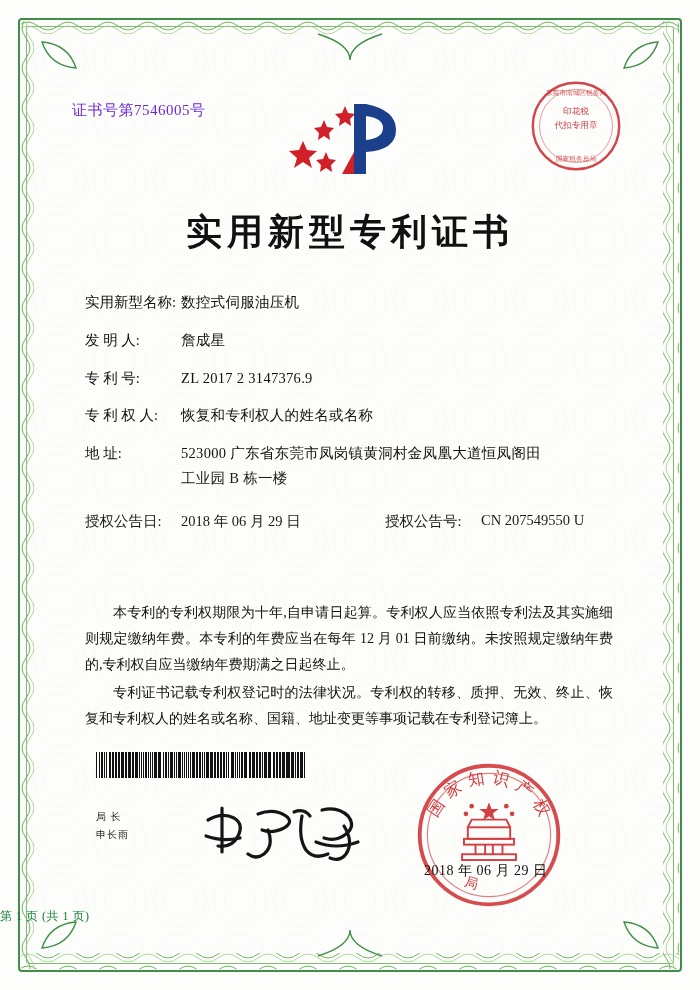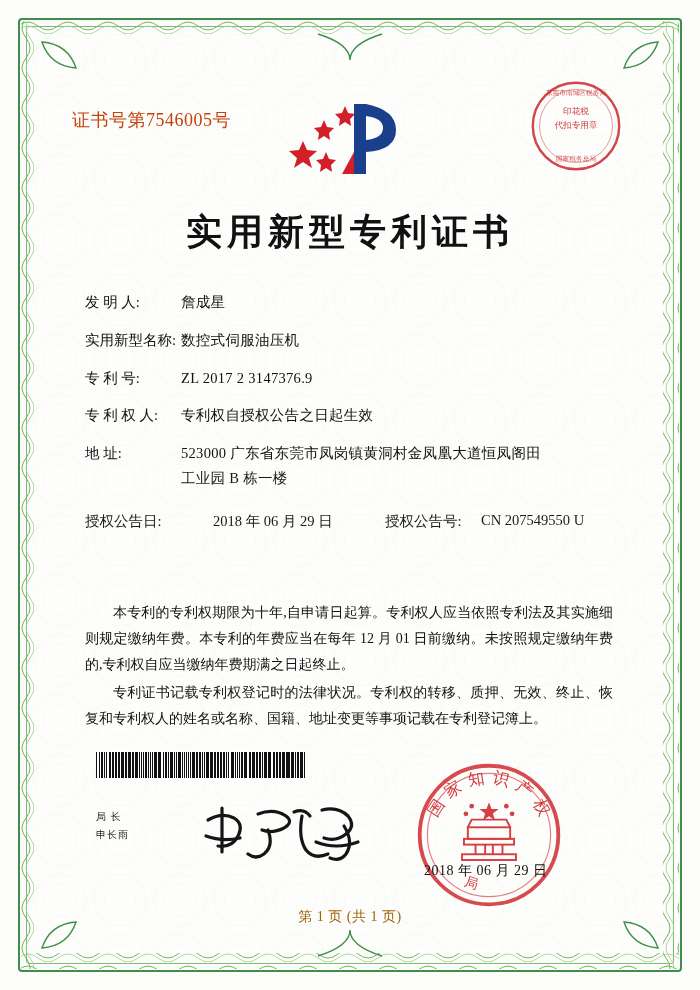--- a/index.html
+++ b/index.html
@@ -59,24 +59,24 @@
     right: 30px;
     bottom: 30px;
     opacity: 0.1;
     pointer-events: none;
   }
 
   
   .cert-number {
     position: absolute;
     left: 72px;
-    top: 108px;
-    font-size: 18px;
+    top: 101px;
+    font-size: 15px;
     letter-spacing: 0.5px;
-    color: #c2410c;
+    color: #6d28d9;
     white-space: nowrap;
   }
 
   .emblem {
     position: absolute;
     left: 288px;
     top: 96px;
     width: 120px;
     height: 90px;
   }
@@ -135,21 +135,21 @@
     letter-spacing: 0.3px;
   }
 
   .two-col {
     display: flex;
     align-items: baseline;
     font-size: 14.5px;
     margin-bottom: 10px;
     white-space: nowrap;
   }
-  .two-col .left { flex: 0 0 300px; display: flex; gap: 32px; }
+  .two-col .left { flex: 0 0 300px; display: flex; }
   .two-col .right { display: flex; }
   .two-col .lbl { flex: 0 0 96px; }
   .two-col .lbl2 { flex: 0 0 96px; }
 
   
   .body-text {
     position: absolute;
     left: 85px;
     top: 600px;
     width: 528px;
@@ -210,23 +210,23 @@
     font-size: 14px;
     color: #111;
     letter-spacing: 0.5px;
   }
 
   .page-footer {
     position: absolute;
     left: 0;
     right: 0;
     top: 908px;
-    text-align: center;
-    font-size: 14px;
-    color: #a16207;
+    text-align: left;
+    font-size: 12px;
+    color: #15803d;
     letter-spacing: 0.5px;
   }
 </style>
 </head>
 <body>
 
 <div class="page">
 
   <div class="border-outer"></div>
   <div class="border-inner"></div>
@@ -292,38 +292,38 @@
       <text x="50" y="18" text-anchor="middle">东莞市南城区税务局</text>
       <text x="50" y="86" text-anchor="middle">国家税务总局</text>
     </g>
   </svg>
 
   <div class="main-title">实用新型专利证书</div>
 
   <div class="fields">
 
     <div class="field-row">
+      <span class="field-label">实用新型名称:</span>
+      <span class="field-value">数控式伺服油压机</span>
+    </div>
+
+    <div class="field-row">
       <span class="field-label">发 明 人:</span>
       <span class="field-value">詹成星</span>
-    </div>
-
-    <div class="field-row">
-      <span class="field-label">实用新型名称:</span>
-      <span class="field-value">数控式伺服油压机</span>
     </div>
 
     <div class="field-row">
       <span class="field-label">专 利 号:</span>
       <span class="field-value">ZL 2017 2 3147376.9</span>
     </div>
 
 
     <div class="field-row">
       <span class="field-label">专 利 权 人:</span>
-      <span class="field-value">专利权自授权公告之日起生效</span>
+      <span class="field-value">恢复和专利权人的姓名或名称</span>
     </div>
 
     <div class="field-row tight">
       <span class="field-label">地 址:</span>
       <span class="field-value">523000 广东省东莞市凤岗镇黄洞村金凤凰大道恒凤阁田</span>
     </div>
     <div class="field-continuation">工业园 B 栋一楼</div>
 
     <div class="two-col">
       <span class="left">

